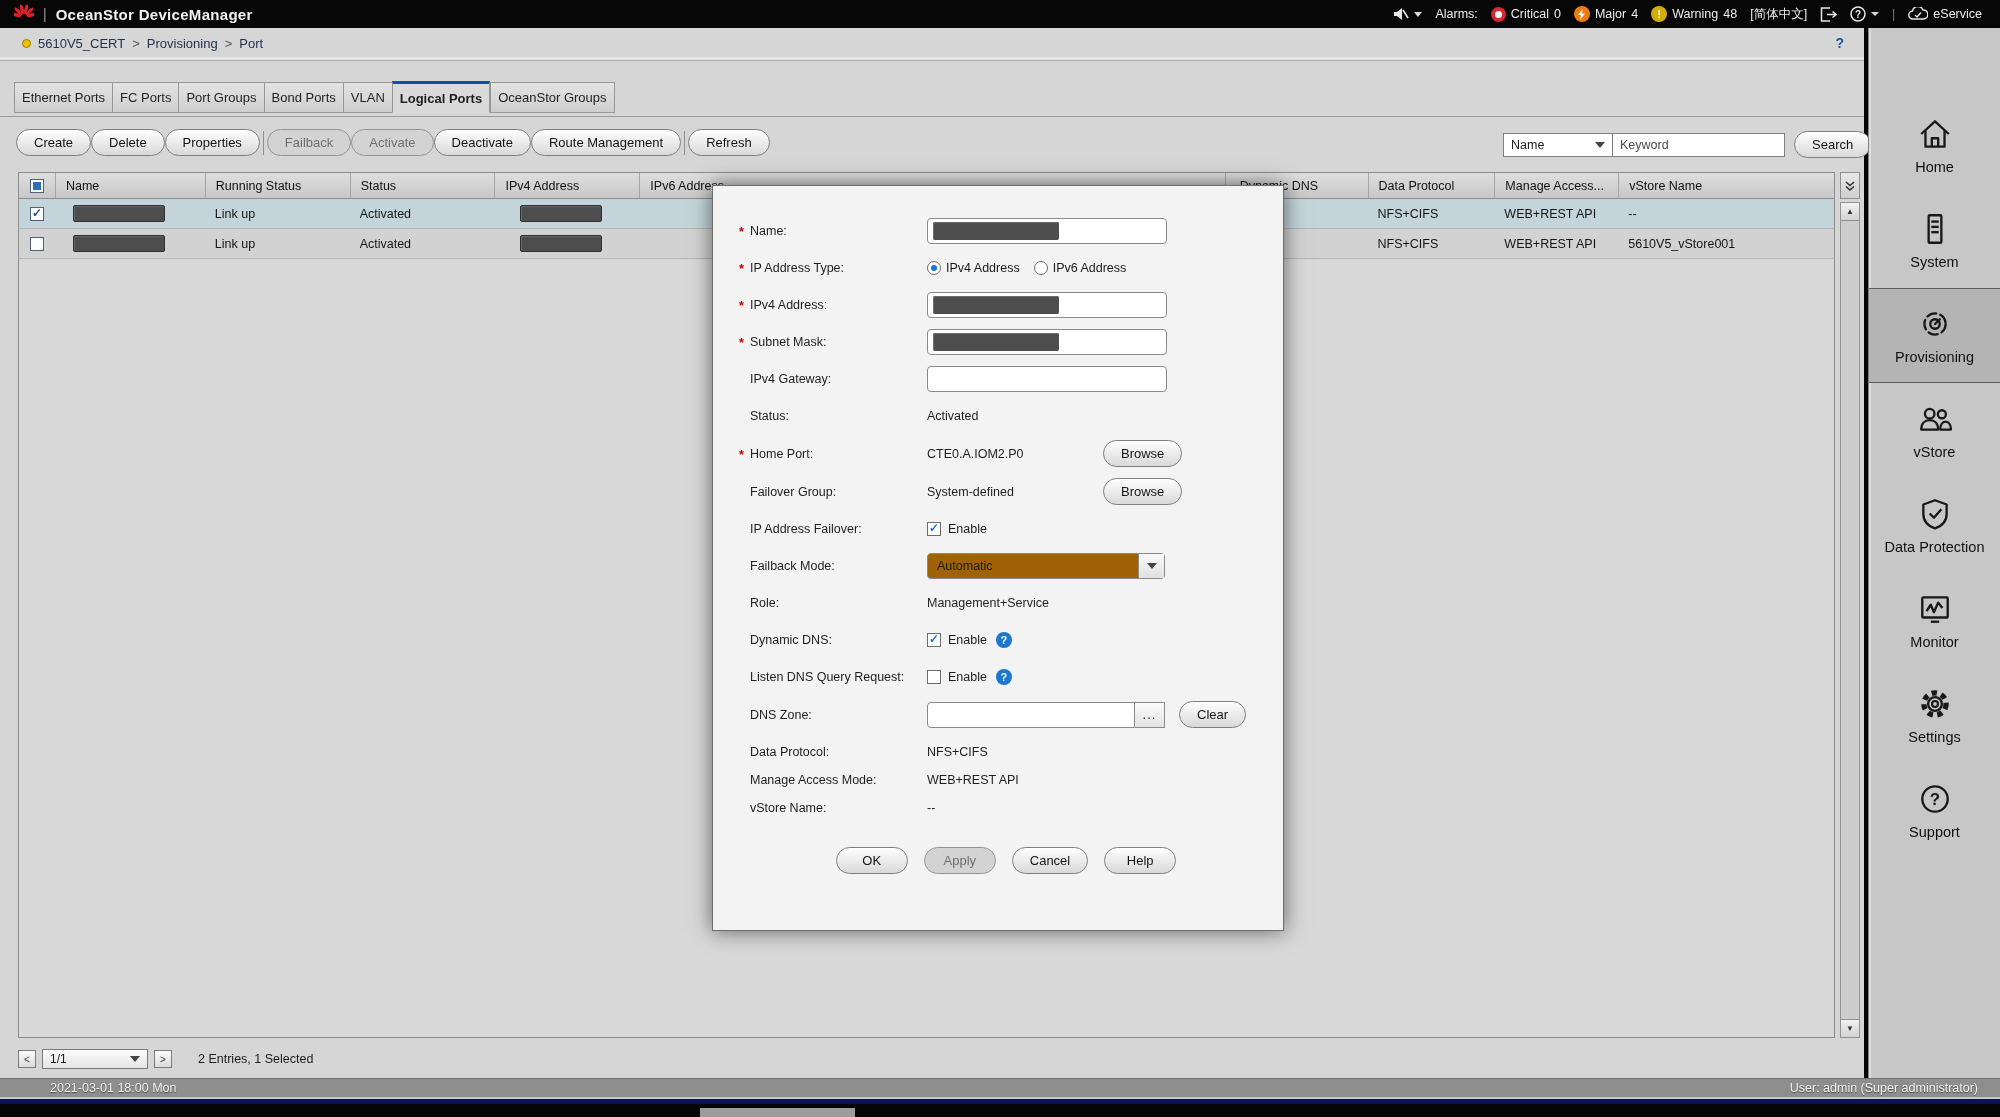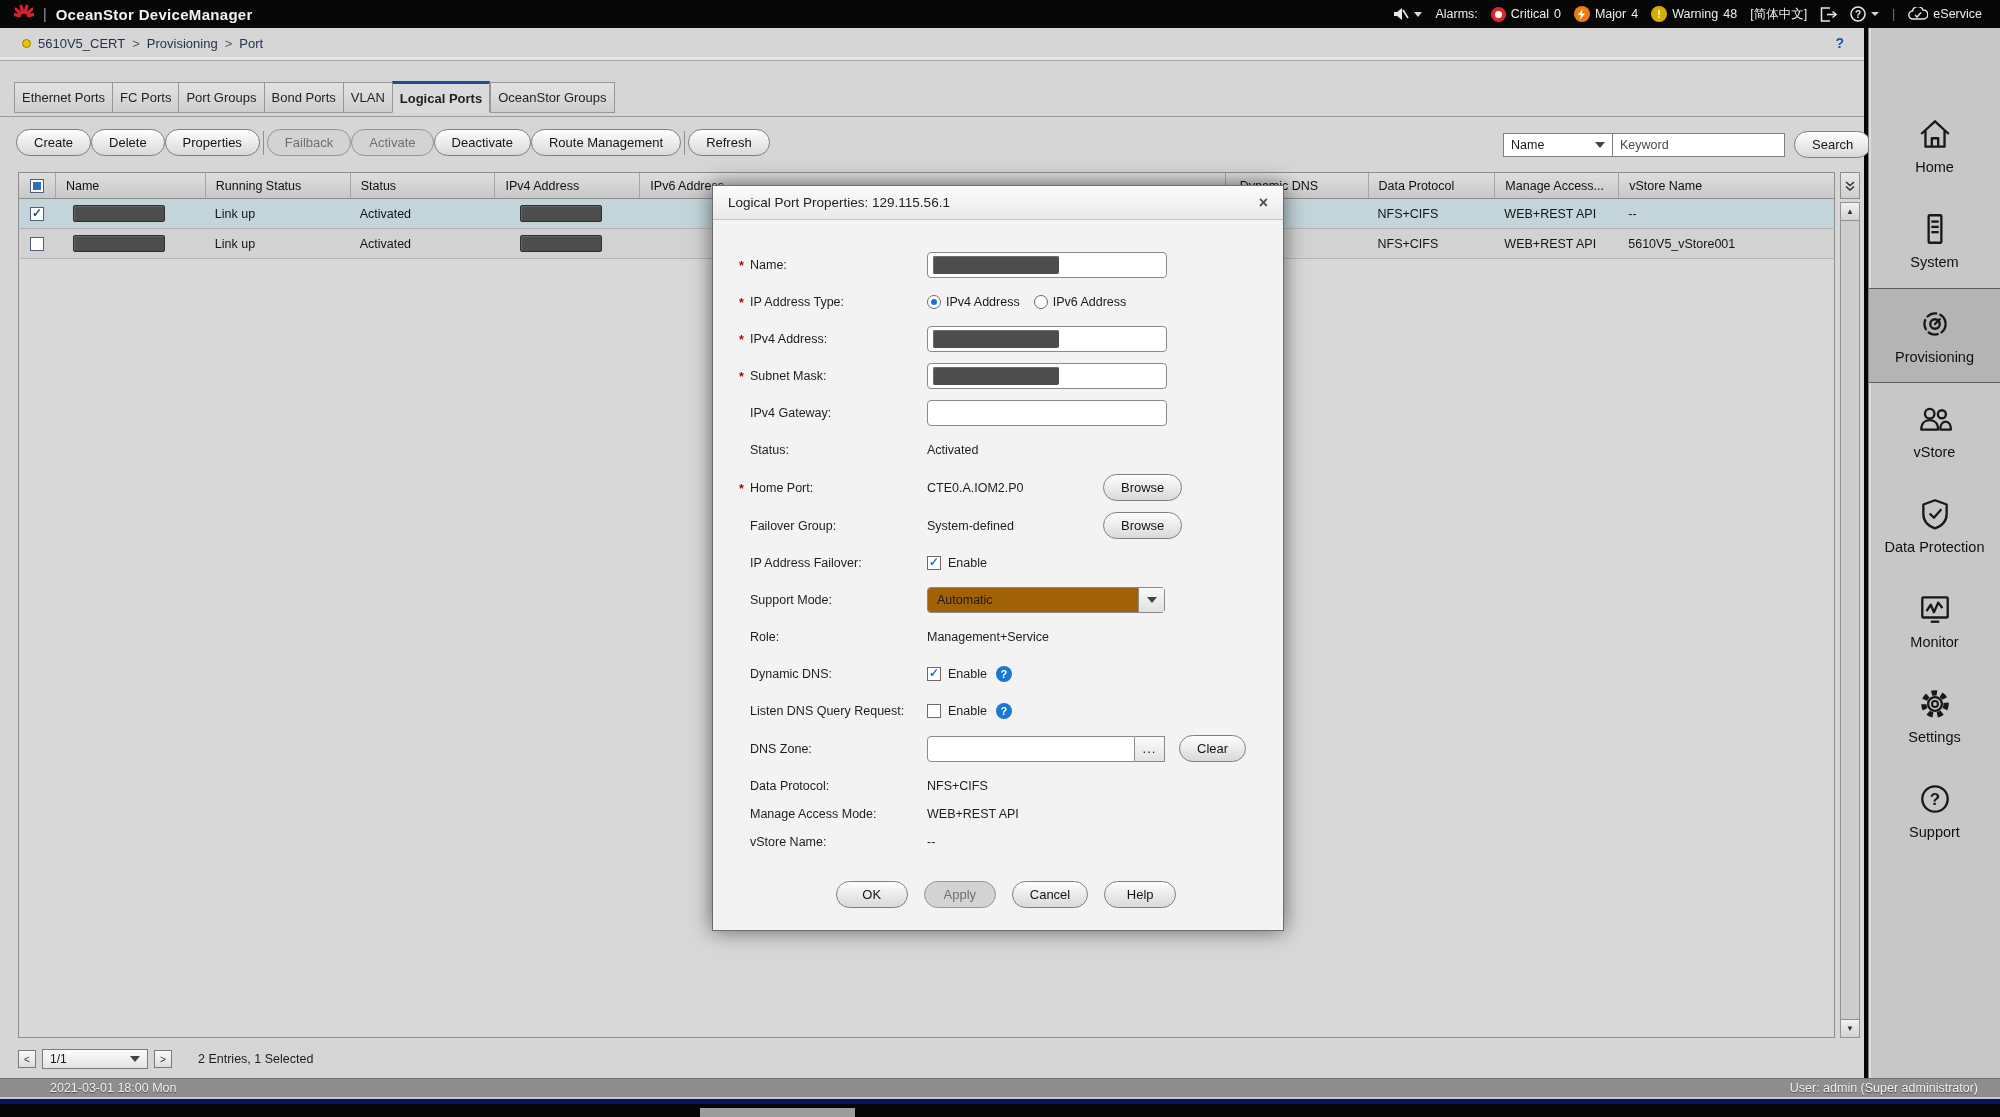--- a/index.html
+++ b/index.html
@@ -399,24 +399,20 @@
       <svg width="36" height="36" viewBox="0 0 34 34">
         <circle cx="17" cy="17" r="12" fill="none" stroke="#181818" stroke-width="2.2"></circle>
         <text x="17" y="23" text-anchor="middle" font-size="16" font-weight="bold" fill="#181818" font-family="Liberation Sans, sans-serif">?</text>
       </svg>
     </span>
     <span>Support</span>
   </div>
 </div>
 
 <div class="dialog">
-  <div class="dlg-title">
-    <span>Logical Port Properties: 129.115.56.1</span>
-    <span class="dlg-close">×</span>
-  </div>
   <div class="dlg-body">
 
     <div class="drow">
       <span class="dlabel req">Name:</span>
       <span class="dinput">
           <span class="dredact"></span>
         </span>
     </div>
 
     <div class="drow">
@@ -465,21 +461,21 @@
       <span class="btn">Browse</span>
     </div>
 
     <div class="drow">
       <span class="dlabel">IP Address Failover:</span>
       <span class="chk on"></span>
       <span class="dvalue">Enable</span>
     </div>
 
     <div class="drow">
-      <span class="dlabel">Support Mode:</span>
+      <span class="dlabel">Failback Mode:</span>
       <span class="dselect">
         <span>Automatic</span>
         <span class="arrow-box">
             <span class="caret2"></span>
           </span>
       </span>
     </div>
 
     <div class="drow">
       <span class="dlabel">Role:</span>

